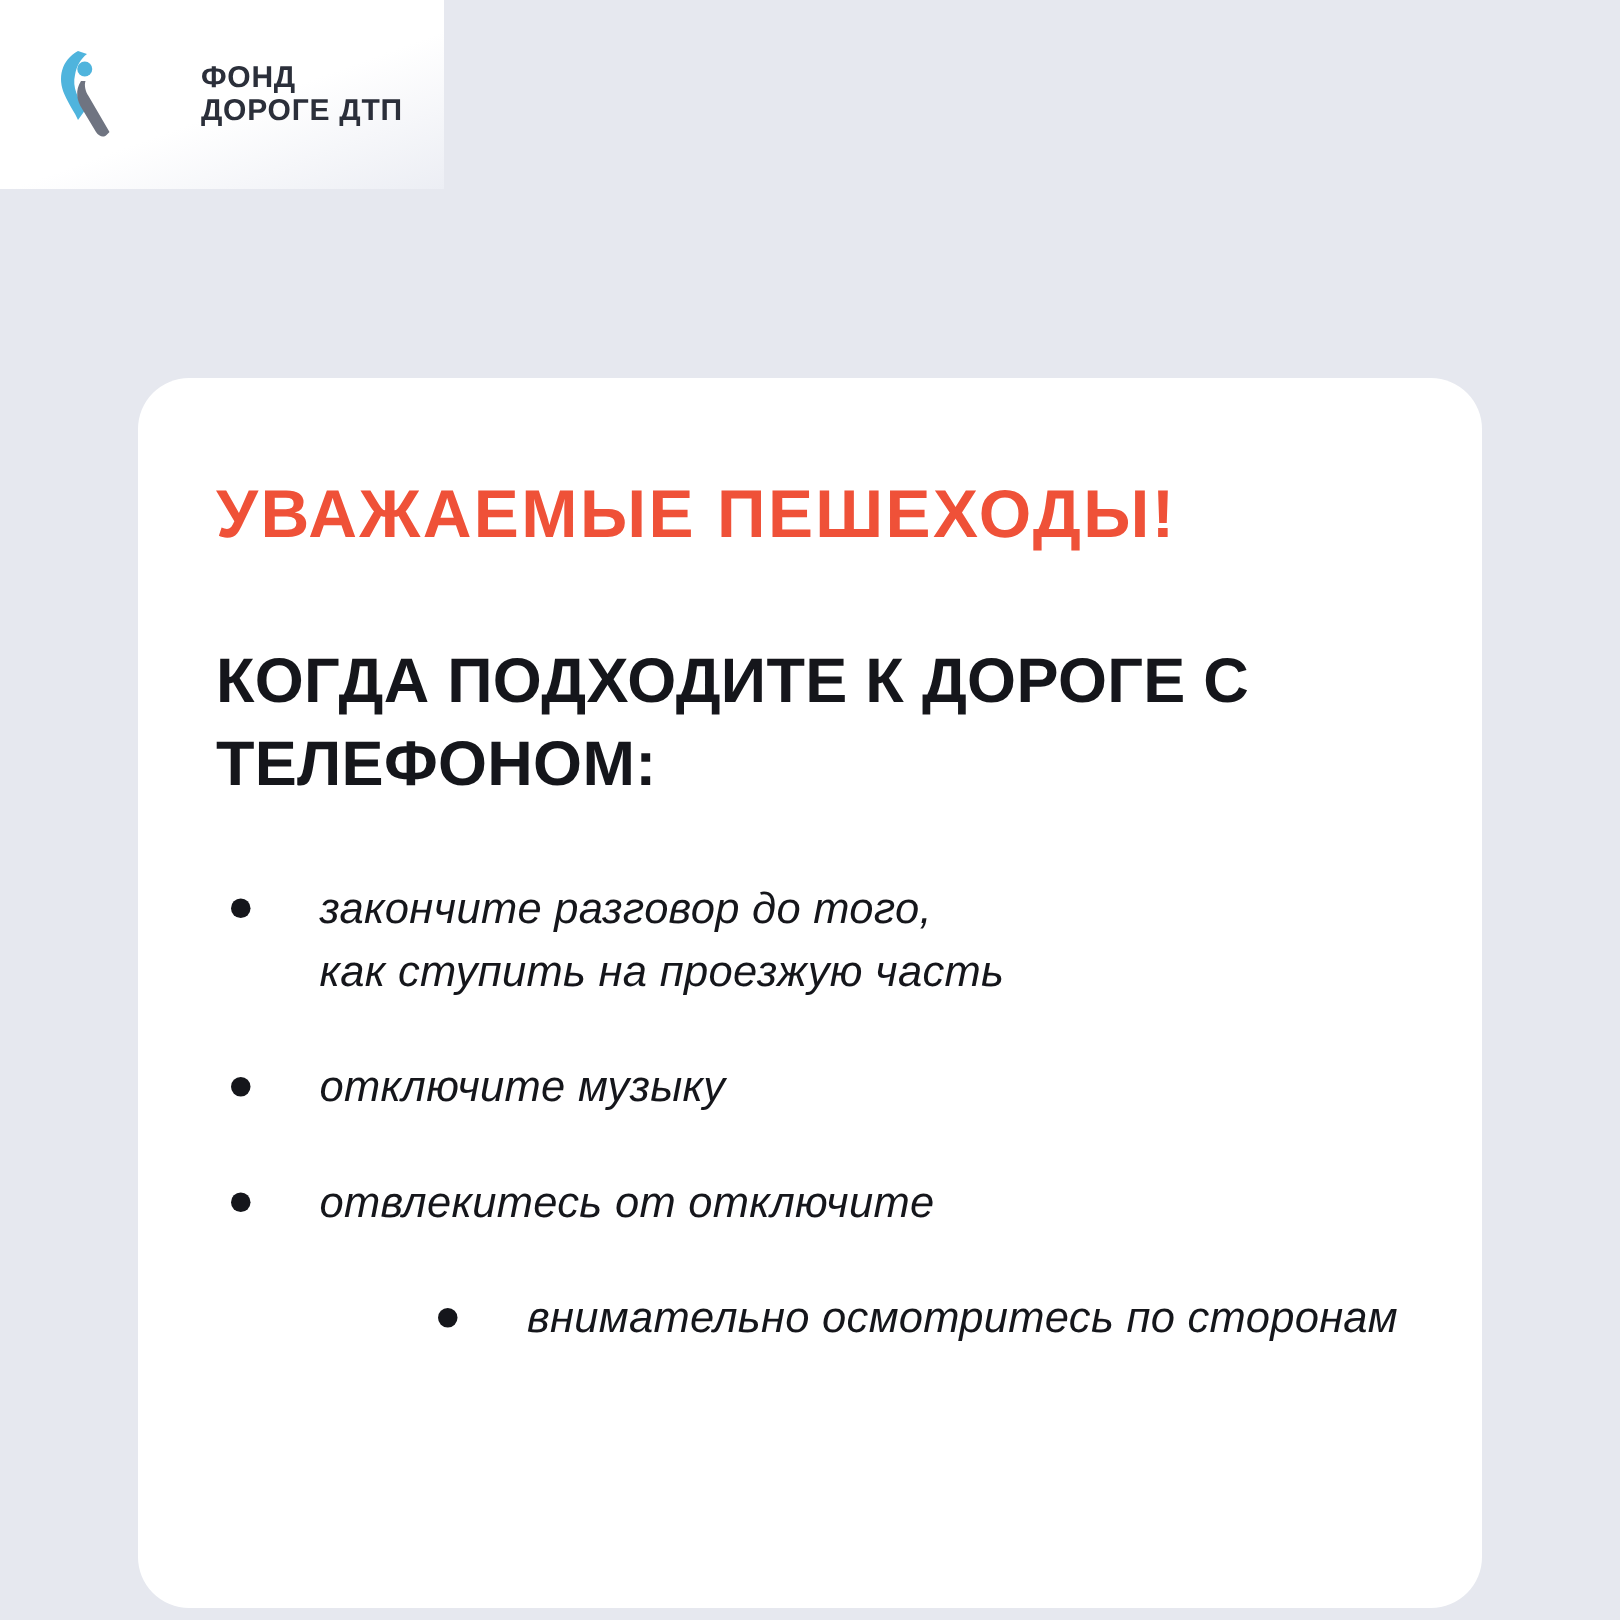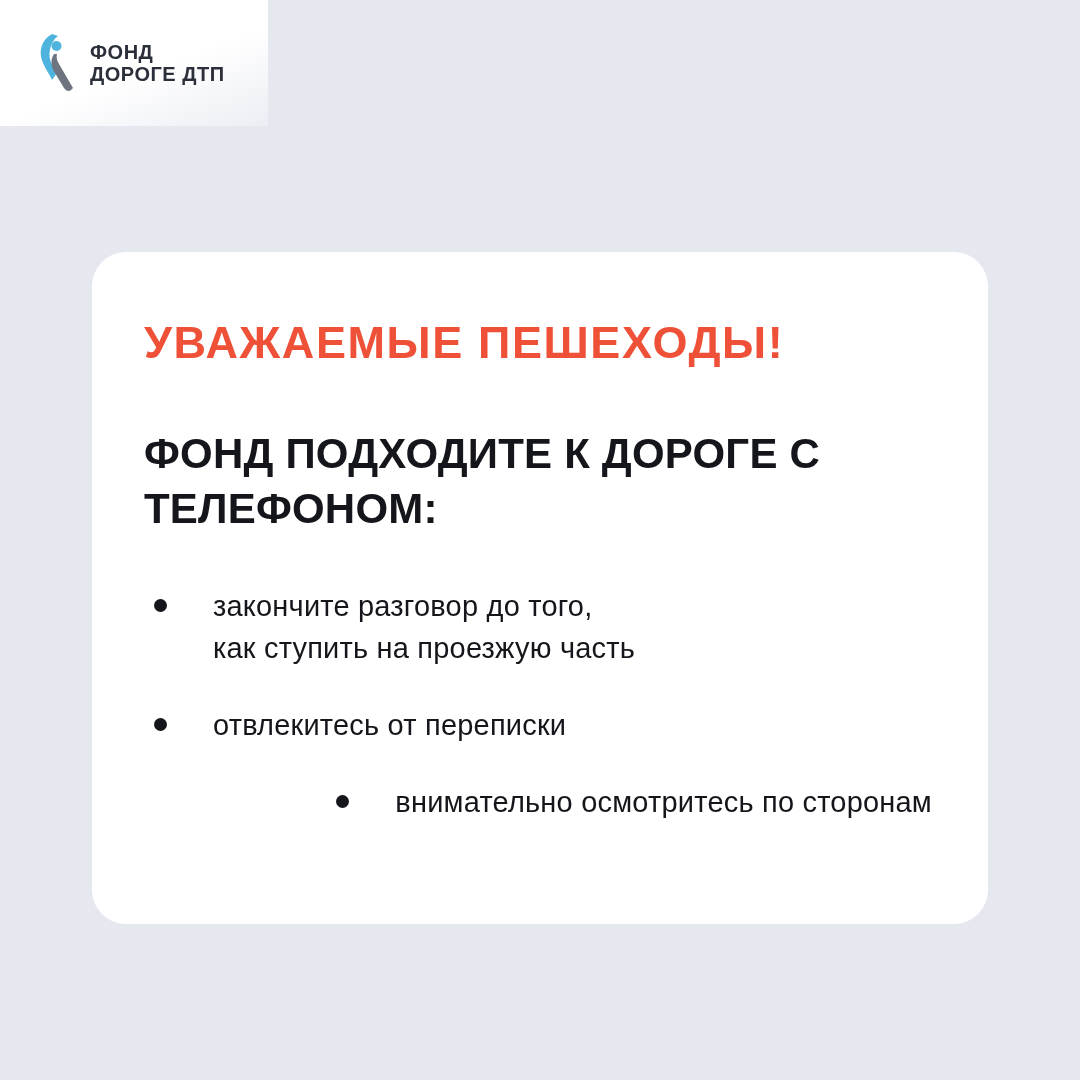--- a/index.html
+++ b/index.html
@@ -13,27 +13,28 @@
     font-family: "Liberation Sans", sans-serif;
     overflow: hidden;
     position: relative;
   }
 
   
   .logo-block {
     position: absolute;
     top: 0;
     left: 0;
-    width: 268px;
+    width: 296px;
     height: 126px;
     background: linear-gradient(160deg, #ffffff 0%, #ffffff 55%, #eceef4 100%);
     display: flex;
     align-items: center;
     padding-left: 30px;
     box-sizing: border-box;
+    gap: 44px;
   }
   .logo-mark {
     width: 48px;
     height: 62px;
     flex: 0 0 48px;
     margin-right: 12px;
     position: relative;
   }
   .logo-text {
     display: flex;
@@ -49,21 +50,21 @@
     color: #2b2f3a;
     white-space: nowrap;
   }
 
   
   .card {
     position: absolute;
     left: 92px;
     top: 252px;
     width: 896px;
-    height: 672px;
+    height: 820px;
     background: #ffffff;
     border-radius: 34px;
     box-sizing: border-box;
     padding: 52px 56px 40px 52px;
   }
 
   .headline {
     color: #ef5138;
     font-family: "Liberation Sans", sans-serif;
     font-weight: 700;
@@ -81,20 +82,21 @@
     letter-spacing: 0.2px;
     line-height: 1.32;
     margin: 58px 0 0 0;
     max-width: 780px;
   }
 
   .bullets {
     list-style: none;
     margin: 50px 0 12px 0;
     padding: 0;
+    font-style: italic;
   }
   .bullets li {
     display: flex;
     align-items: flex-start;
     margin-bottom: 36px;
   }
   .bullets li:last-child {
     margin-bottom: 0;
     justify-content: flex-end;
   }
@@ -128,30 +130,34 @@
     </svg>
   </div>
   <div class="logo-text">
     <span>ФОНД</span>
     <span>ДОРОГЕ ДТП</span>
   </div>
 </div>
 
 <div class="card">
   <h1 class="headline">УВАЖАЕМЫЕ ПЕШЕХОДЫ!</h1>
-  <h2 class="subhead">ФОНД ПОДХОДИТЕ К ДОРОГЕ С ТЕЛЕФОНОМ:</h2>
+  <h2 class="subhead">КОГДА ПОДХОДИТЕ К ДОРОГЕ С ТЕЛЕФОНОМ:</h2>
 
   <ul class="bullets">
     <li>
       <span class="bullet-dot"></span>
       <span class="bullet-text">закончите разговор до того,
 как ступить на проезжую часть</span>
     </li>
     <li>
       <span class="bullet-dot"></span>
-      <span class="bullet-text">отвлекитесь от переписки</span>
+      <span class="bullet-text">отключите музыку</span>
+    </li>
+    <li>
+      <span class="bullet-dot"></span>
+      <span class="bullet-text">отвлекитесь от отключите</span>
     </li>
     <li>
       <span class="bullet-dot"></span>
       <span class="bullet-text">внимательно осмотритесь по сторонам</span>
     </li>
   </ul>
 </div>
 
 </body></html>

